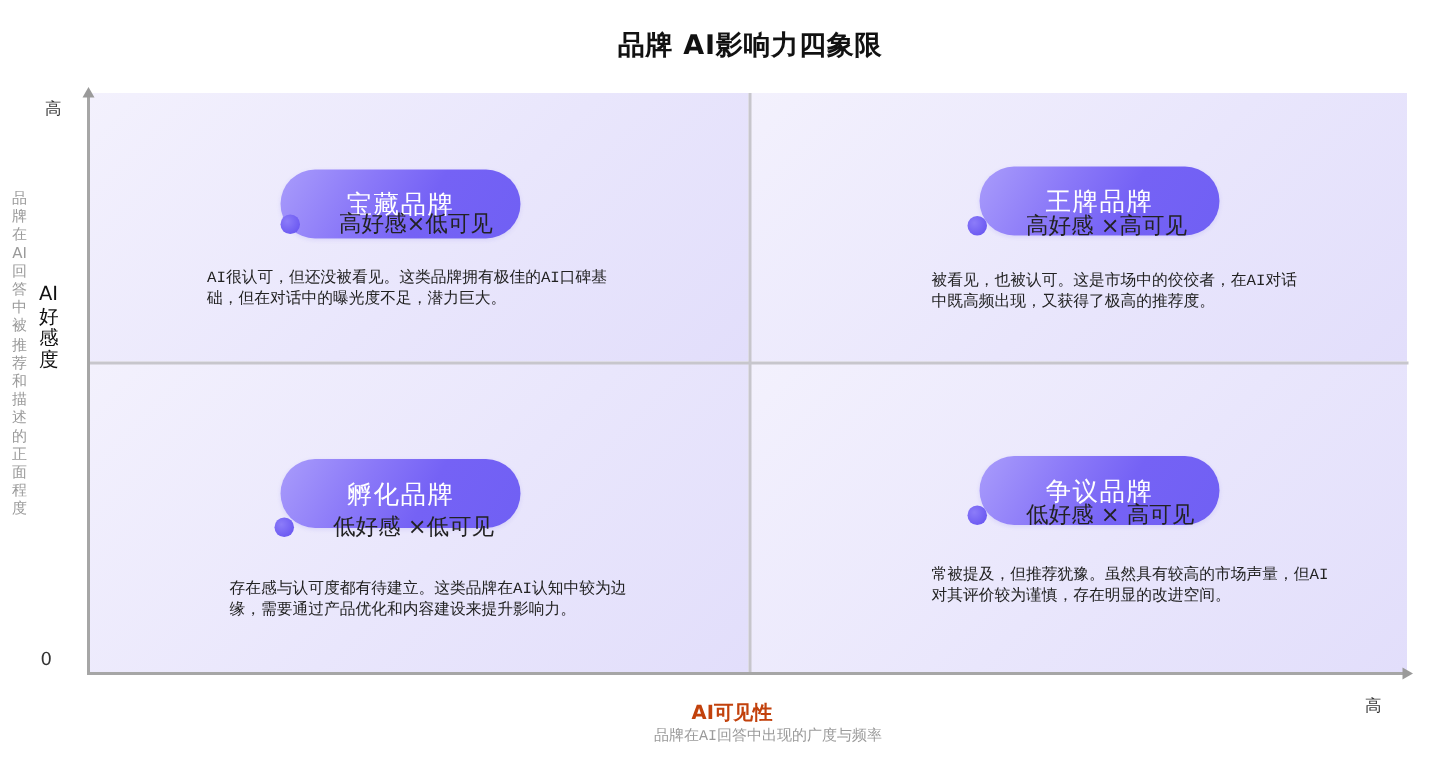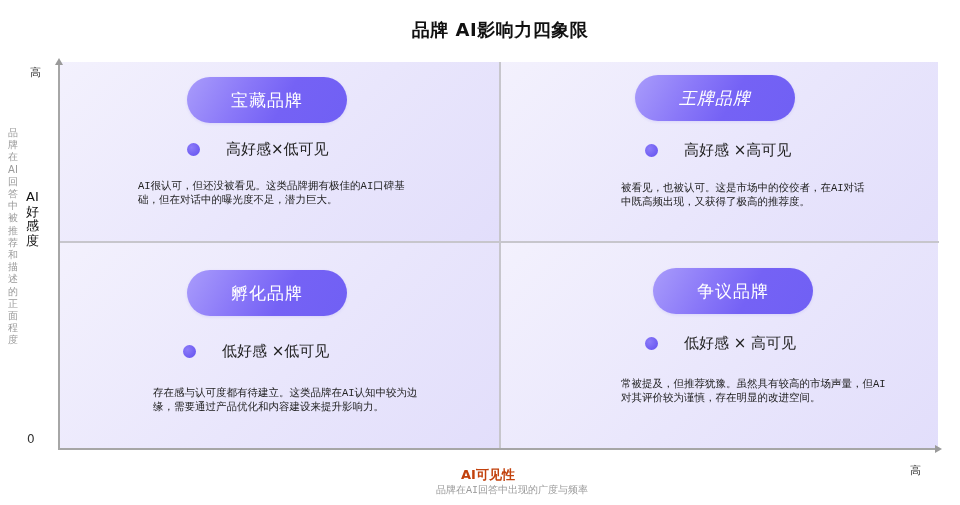--- a/index.html
+++ b/index.html
@@ -39,20 +39,21 @@
     border-top: 4px solid transparent; border-bottom: 4px solid transparent;
     border-left: 7px solid #9a9a9a;
   }
 
   .pill {
     position: absolute; width: 160px; height: 46px; border-radius: 23px;
     background: linear-gradient(120deg, #a99cfb 0%, #8a78f8 35%, #7562f5 60%, #7060f4 100%);
     color: #fff; font-size: 17px; display: flex; align-items: center; justify-content: center;
     letter-spacing: 1px;
     box-shadow: 0 1px 3px rgba(110, 95, 230, 0.15);
+    margin-top: 36px;
   }
   .tag {
     position: absolute; display: flex; align-items: center; font-size: 15px; color: #222;
     white-space: nowrap;
     gap: 14px;
   }
   .dot {
     width: 13px; height: 13px; border-radius: 50%; margin-right: 12px;
     background: radial-gradient(circle at 35% 35%, #8c7cf9 0%, #6e5cf2 70%, #6452ee 100%);
     flex: none;
@@ -98,21 +99,21 @@
 <div class="pill" style="left:187px; top:77px;">宝藏品牌</div>
 <div class="tag" style="left:187px; top:140px;">
   <span class="dot"></span>
   <span>高好感×低可见</span>
 </div>
 <div class="desc" style="left:138px; top:179px;">
   <div>AI很认可，但还没被看见。这类品牌拥有极佳的AI口碑基</div>
   <div>础，但在对话中的曝光度不足，潜力巨大。</div>
 </div>
 
-<div class="pill" style="left:635px; top:75px;font-style:italic;">王牌品牌</div>
+<div class="pill" style="left:653px; top:75px;">王牌品牌</div>
 <div class="tag" style="left:645px; top:141px;">
   <span class="dot"></span>
   <span>高好感 ×高可见</span>
 </div>
 <div class="desc" style="left:621px; top:181px;">
   <div>被看见，也被认可。这是市场中的佼佼者，在AI对话</div>
   <div>中既高频出现，又获得了极高的推荐度。</div>
 </div>
 
 <div class="pill" style="left:187px; top:270px;">孵化品牌</div>

